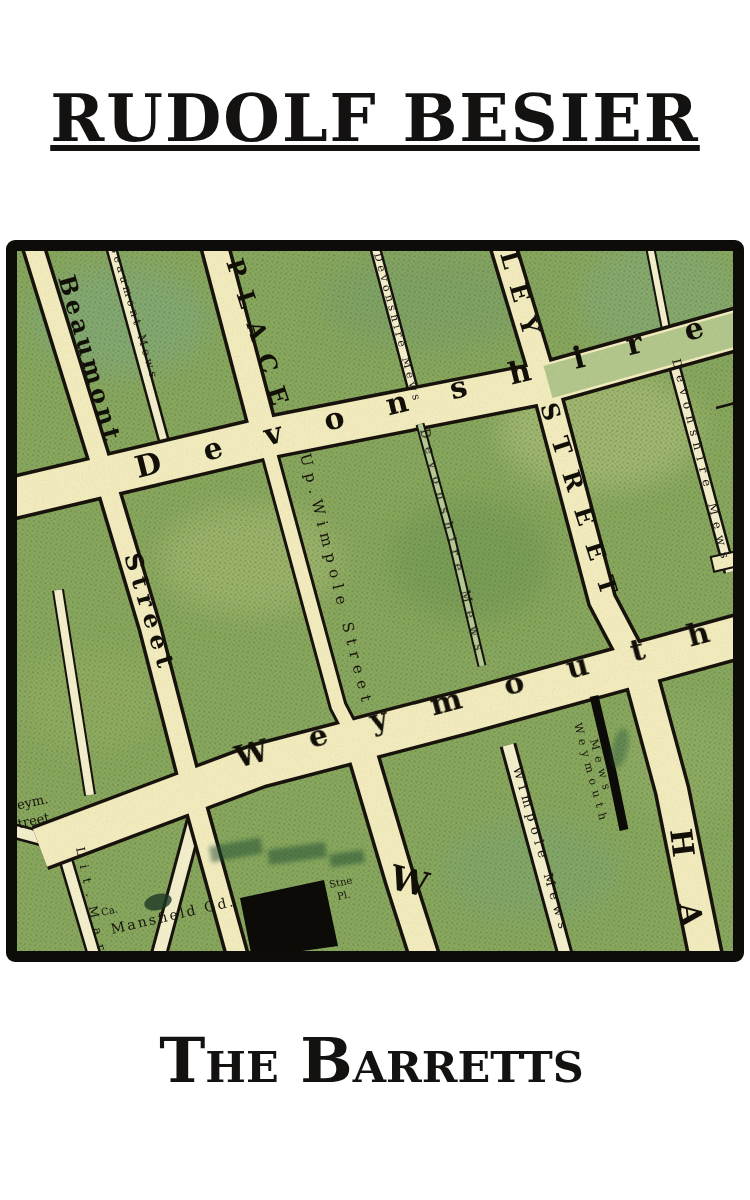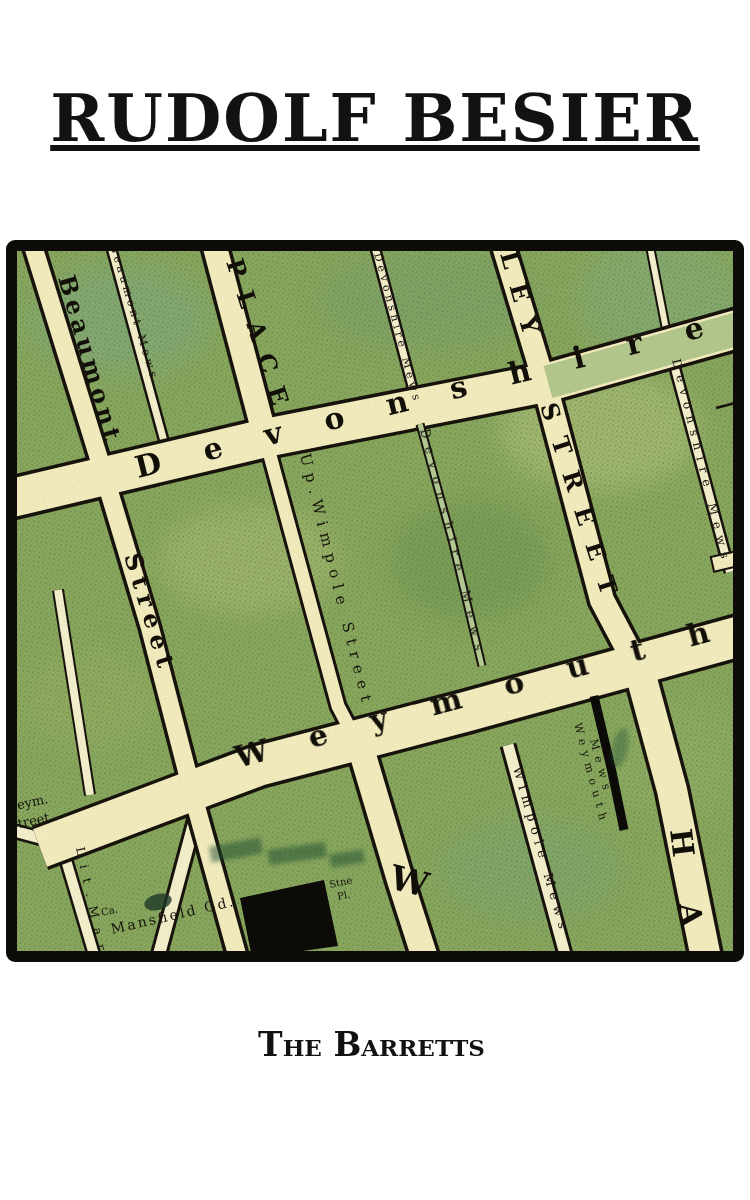--- a/index.html
+++ b/index.html
@@ -7,21 +7,21 @@
     width:750px;height:1200px;position:relative;overflow:hidden;
     background:#ffffff;font-family:"DejaVu Serif",serif;
   }
   .author-title{
     position:absolute;left:0;top:80px;width:750px;text-align:center;
     font-size:65px;font-weight:bold;letter-spacing:2px;color:#141210;
     font-family:"DejaVu Serif",serif;white-space:nowrap;text-decoration:underline;
   }
   .book-title{
     position:absolute;left:0;top:1026px;width:743px;text-align:center;
-    font-size:33px;line-height:1.13;font-weight:bold;color:#141210;
+    font-size:62px;line-height:1.13;font-weight:bold;color:#141210;
     font-variant:small-caps;font-family:"DejaVu Serif",serif;
   }
   .map-frame{
     position:absolute;left:6px;top:240px;width:716px;height:700px;
     border:11px solid #0d0c09;border-radius:9px;overflow:hidden;
     background:#8cab60;
   }
   .map-frame svg{display:block;}
   .cs{fill:none;stroke:#17130c;}
   .rd{fill:none;stroke:#f4eec0;}

